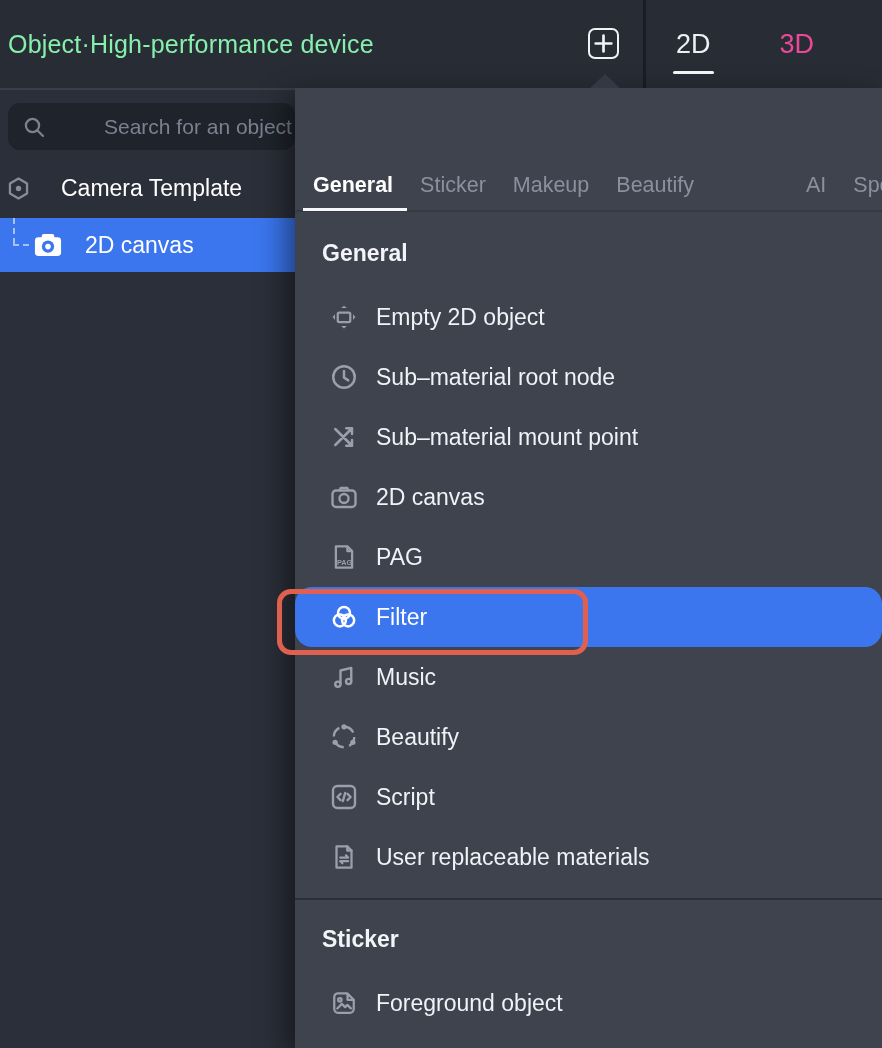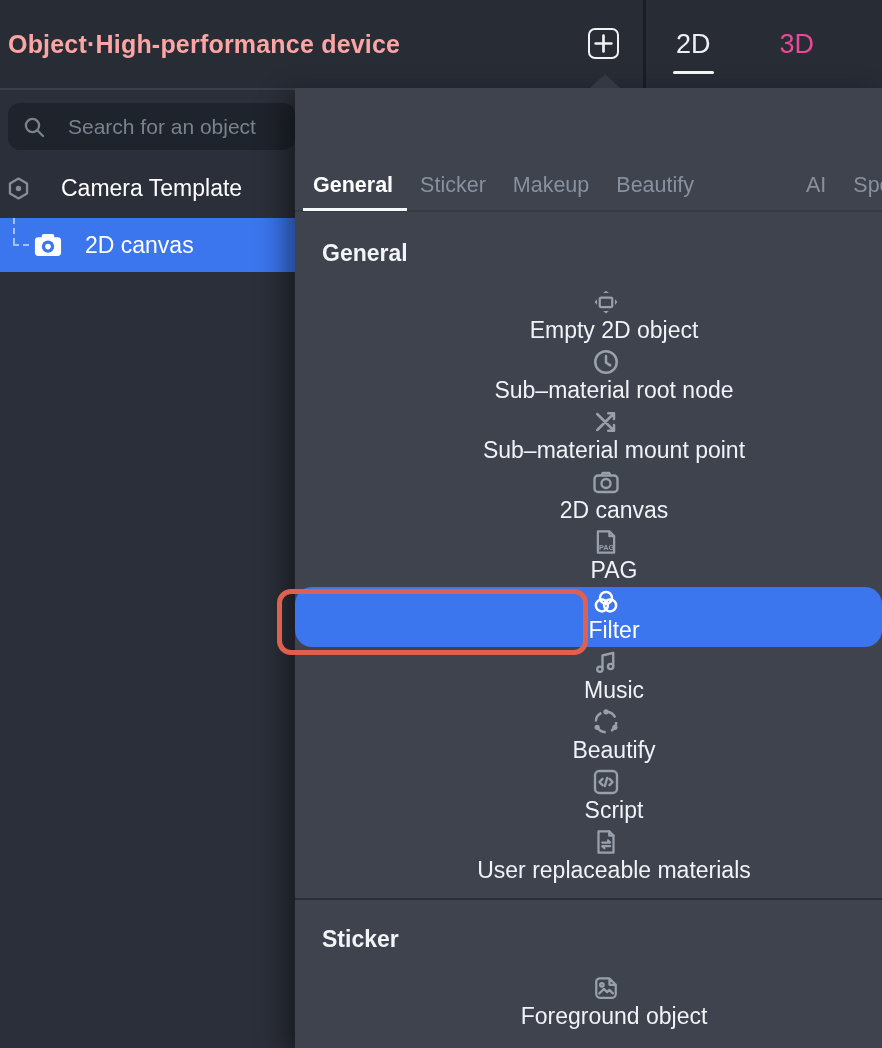--- a/index.html
+++ b/index.html
@@ -2,35 +2,35 @@
 <html><head>
 <meta charset="utf-8">
 <style>
   html,body{margin:0;padding:0;background:#14161c;}
   *{box-sizing:border-box;font-family:"Liberation Sans","DejaVu Sans",sans-serif;}
   .stage{position:relative;width:882px;height:1048px;overflow:hidden;background:#2B2F39;}
 
   
   .topbar{position:absolute;left:0;top:0;width:882px;height:88px;background:#282C35;display:flex;align-items:center;}
   .tb-title{position:absolute;left:8px;top:0;height:88px;display:flex;align-items:center;
-    font-size:25px;font-weight:700;color:#fca5a5;letter-spacing:.2px;white-space:nowrap;}
+    font-size:25px;font-weight:400;color:#86efac;letter-spacing:.2px;white-space:nowrap;}
   .add-btn{position:absolute;left:588px;top:28px;width:31px;height:31px;border:2.5px solid #F0F2F6;
     border-radius:7px;background:transparent;color:#F0F2F6;display:flex;align-items:center;justify-content:center;
     padding:0;cursor:pointer;}
   .add-btn svg{width:19px;height:19px;}
   .tb-divider{position:absolute;left:643px;top:0;width:3px;height:88px;background:#1A1D24;}
   .dim-tabs{position:absolute;left:676px;top:0;height:88px;display:flex;align-items:center;gap:69px;}
   .dim-tab{position:relative;font-size:27px;color:#ec4899;height:88px;display:flex;align-items:center;cursor:pointer;}
   .dim-tab.active{color:#EDEFF4;}
   .dim-tab.active::after{content:"";position:absolute;left:-3px;right:-3px;bottom:14px;height:3.5px;background:#F5F7FA;border-radius:2px;}
 
   
   .sidebar{position:absolute;left:0;top:88px;width:295px;height:960px;background:#2B2F39;border-top:2px solid #3A3F4A;}
   .side-search{position:absolute;left:8px;top:13px;width:287px;height:47px;border-radius:12px;background:#1F232B;
-    display:flex;align-items:center;overflow:hidden;}
+    display:flex;align-items:center;overflow:hidden;gap:36px;}
   .side-search .icon{width:24px;height:24px;margin-left:14px;color:#7A828F;flex:0 0 auto;}
   .side-search input{border:0;outline:0;background:transparent;color:#C7CCD4;font-size:21px;margin-left:20px;width:240px;}
   .side-search input::placeholder{color:#7A828F;opacity:1;}
   .tree{position:absolute;left:0;top:73px;width:100%;}
   .tree-row{position:relative;height:50px;display:flex;align-items:center;color:#ffffff;font-size:23px;cursor:pointer;}
   .tree-row .icon{color:#868D99;flex:0 0 auto;}
   .tree-row.parent .icon{width:25px;height:25px;margin-left:6px;}
   .tree-row.parent .tree-label{margin-left:30px;}
   .tree-row.child{height:54px;margin-top:5px;}
   .tree-row.child .icon{width:32px;height:32px;margin-left:32px;}
@@ -48,21 +48,21 @@
   .popup-search input{border:0;outline:0;background:transparent;color:#C7CCD4;font-size:21px;margin-left:18px;width:480px;}
   .popup-search input::placeholder{color:#8A92A0;opacity:1;}
   .cat-tabs{position:absolute;left:0;top:72px;width:587px;height:52px;display:flex;align-items:center;
     padding-left:18px;gap:27px;border-bottom:2px solid #353A45;white-space:nowrap;}
   .cat-tab{position:relative;font-size:21.5px;color:#8A919E;height:52px;display:flex;align-items:center;cursor:pointer;}
   .cat-tab.active{color:#FFFFFF;font-weight:700;}
   .cat-tab.active::after{content:"";position:absolute;left:-10px;right:-14px;bottom:0;height:3px;background:#F5F7FA;}
   .cat-tab:nth-child(5){margin-left:85px;}
   .popup-body{position:absolute;left:0;top:126px;width:587px;height:834px;overflow:hidden;}
   .section-title{margin:26px 0 20px;padding-left:27px;font-size:23px;font-weight:700;color:#F2F4F8;}
-  .p-item{height:60px;display:flex;align-items:center;padding-left:34px;font-size:23px;color:#EFF2F6;cursor:pointer;flex-direction:column;}
+  .p-item{height:60px;display:flex;align-items:center;padding-left:34px;font-size:23px;color:#EFF2F6;cursor:pointer;}
   .p-item .icon{width:30px;height:30px;color:#99A0AC;flex:0 0 auto;}
   .p-item .p-label{margin-left:17px;}
   .p-item.selected{background:#3B76EE;color:#FFFFFF;border-radius:17px;}
   .p-item.selected .icon{color:#FFFFFF;}
   .section-divider{height:2px;background:#2A2E37;margin:11px 0 0;}
 
   
   .caret{position:absolute;left:590px;top:74px;width:0;height:0;
     border-left:15px solid transparent;border-right:15px solid transparent;border-bottom:14px solid #343845;}
   .annotation{position:absolute;left:277px;top:589px;width:311px;height:66px;border:5px solid #E0604F;

